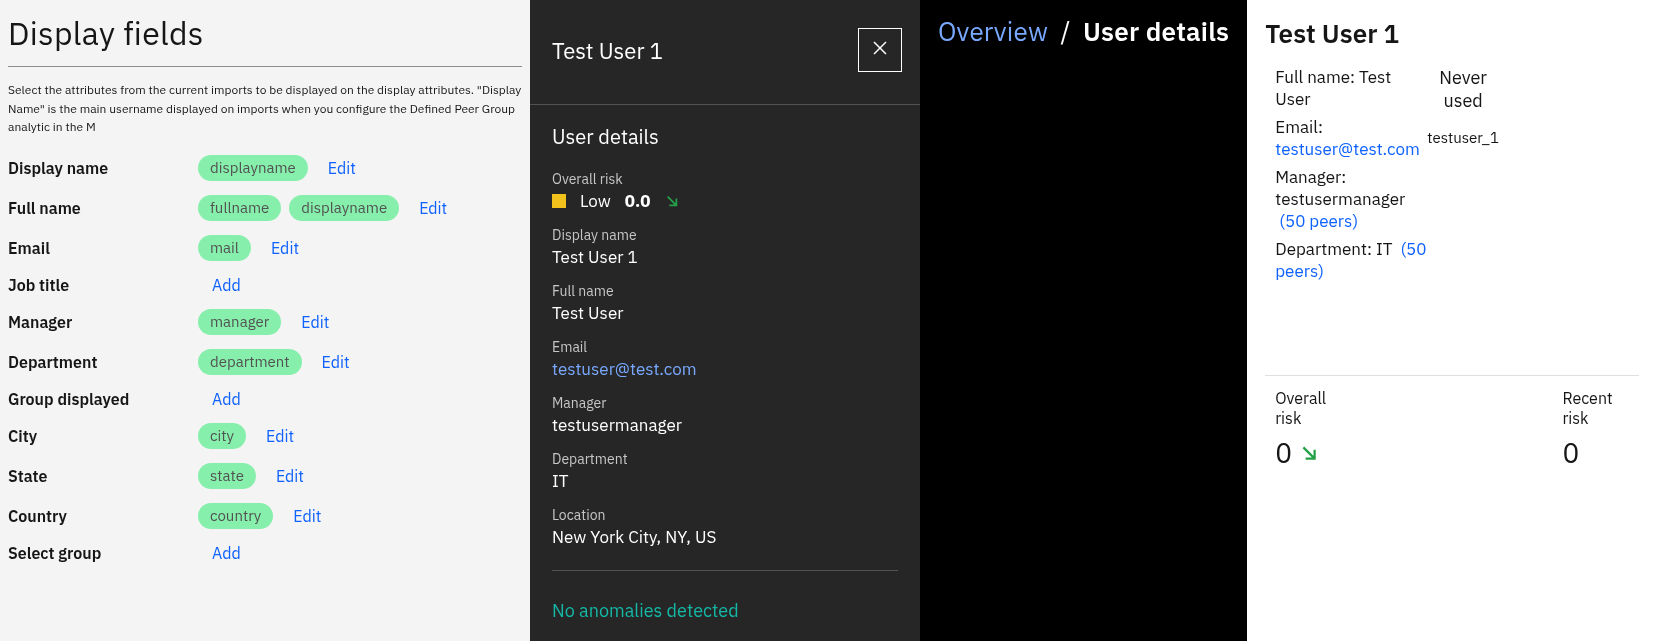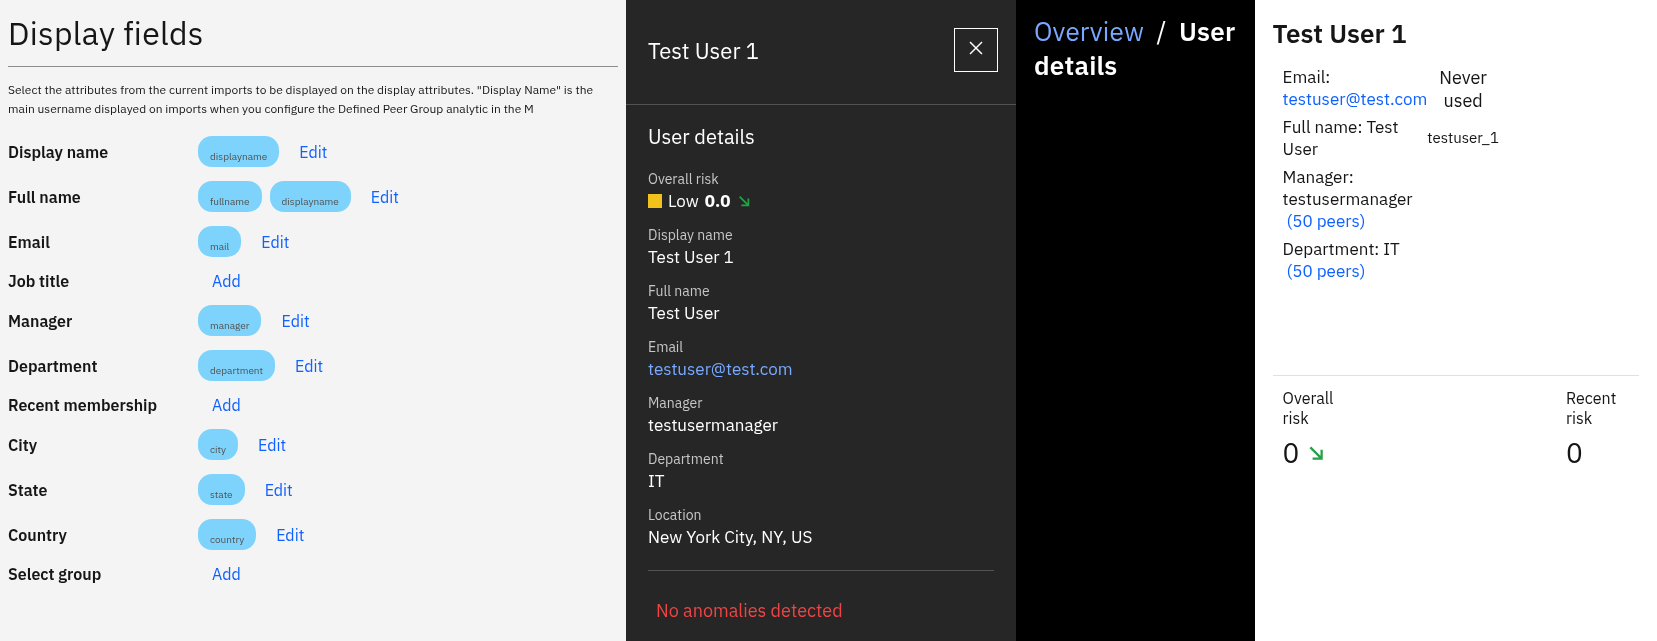--- a/index.html
+++ b/index.html
@@ -9,21 +9,21 @@
     color: #161616;
     background: #fff;
     width: 1657px;
     height: 641px;
     overflow: hidden;
     display: flex;
   }
 
   
   .left-panel {
-    width: 626px;
+    width: 530px;
     flex-shrink: 0;
     background: #f4f4f4;
     padding: 12px 8px 0 8px;
   }
   .left-panel h1 {
     font-size: 32px;
     font-weight: 400;
     letter-spacing: 0.3px;
     color: #161616;
     margin-bottom: 12px;
@@ -47,24 +47,24 @@
     margin-bottom: 14px;
   }
   .field-label {
     width: 190px;
     font-weight: 600;
     font-size: 16px;
     flex-shrink: 0;
   }
   .tags { display: flex; gap: 8px; flex-wrap: wrap; }
   .tag {
-    background: #7dd3fc;
+    background: #86efac;
     color: #525252;
-    font-size: 10px;
-    padding: 14px 12px 3px;
+    font-size: 15px;
+    padding: 2px 12px 3px;
     border-radius: 14px;
     line-height: 1.4;
   }
   .action-link {
     color: #0f62fe;
     font-size: 16px;
     margin-left: 20px;
     cursor: pointer;
     font-weight: 400;
   }
@@ -126,21 +126,21 @@
     margin-bottom: 2px;
   }
   .detail-value {
     font-size: 17px;
     color: #fff;
   }
   .detail-value.link { color: #78a9ff; cursor: pointer; }
   .risk-line {
     display: flex;
     align-items: center;
-    gap: 6px;
+    gap: 14px;
     font-size: 17px;
     color: #fff;
   }
   .risk-square {
     width: 14px;
     height: 14px;
     background: #f1c21b;
     display: inline-block;
   }
   .arrow-down {
@@ -149,23 +149,22 @@
     display: inline-flex;
   }
   .arrow-down svg { width: 14px; height: 14px; stroke: #24a148; stroke-width: 2; fill: none; }
   .mid-divider {
     border: none;
     border-top: 1px solid #525252;
     margin: 22px 0 28px 0;
   }
   .anomalies {
     font-size: 18px;
-    color: #ef4444;
+    color: #14b8a6;
     padding-bottom: 12px;
-    margin-left: 8px;
   }
 
   
   .right-panel {
     flex: 1;
     background: #fff;
     display: flex;
     flex-direction: row;
   }
   .right-top-gap { height: 50px; }
@@ -287,21 +286,21 @@
         <span class="action-link">Edit</span>
       </div>
       <div class="field-row">
         <div class="field-label">Department</div>
         <div class="tags">
           <span class="tag">department</span>
         </div>
         <span class="action-link">Edit</span>
       </div>
       <div class="field-row">
-        <div class="field-label">Recent membership</div>
+        <div class="field-label">Group displayed</div>
         <span class="action-link alone" style="margin-left: 14px;">Add</span>
       </div>
       <div class="field-row">
         <div class="field-label">City</div>
         <div class="tags">
           <span class="tag">city</span>
         </div>
         <span class="action-link">Edit</span>
       </div>
       <div class="field-row">
@@ -395,26 +394,26 @@
     <span class="crumb-link">Overview</span>
     <span class="sep">/</span>
     <span>User details</span>
   </div>
   <div class="right-body">
     <h2 class="right-title">Test User 1</h2>
 
     <div class="info-cols">
       <div class="info-left">
         <div class="info-line">
+          <span>Full name:</span>
+          <span>Test User</span>
+        </div>
+        <div class="info-line">
           <span>Email:</span>
           <span class="link">testuser@test.com</span>
-        </div>
-        <div class="info-line">
-          <span>Full name:</span>
-          <span>Test User</span>
         </div>
         <div class="info-line">
           <span>Manager:</span>
           <span>testusermanager</span>
           <span class="peers">(50 peers)</span>
         </div>
         <div class="info-line">
           <span>Department:</span>
           <span>IT</span>
           <span class="peers">(50 peers)</span>

